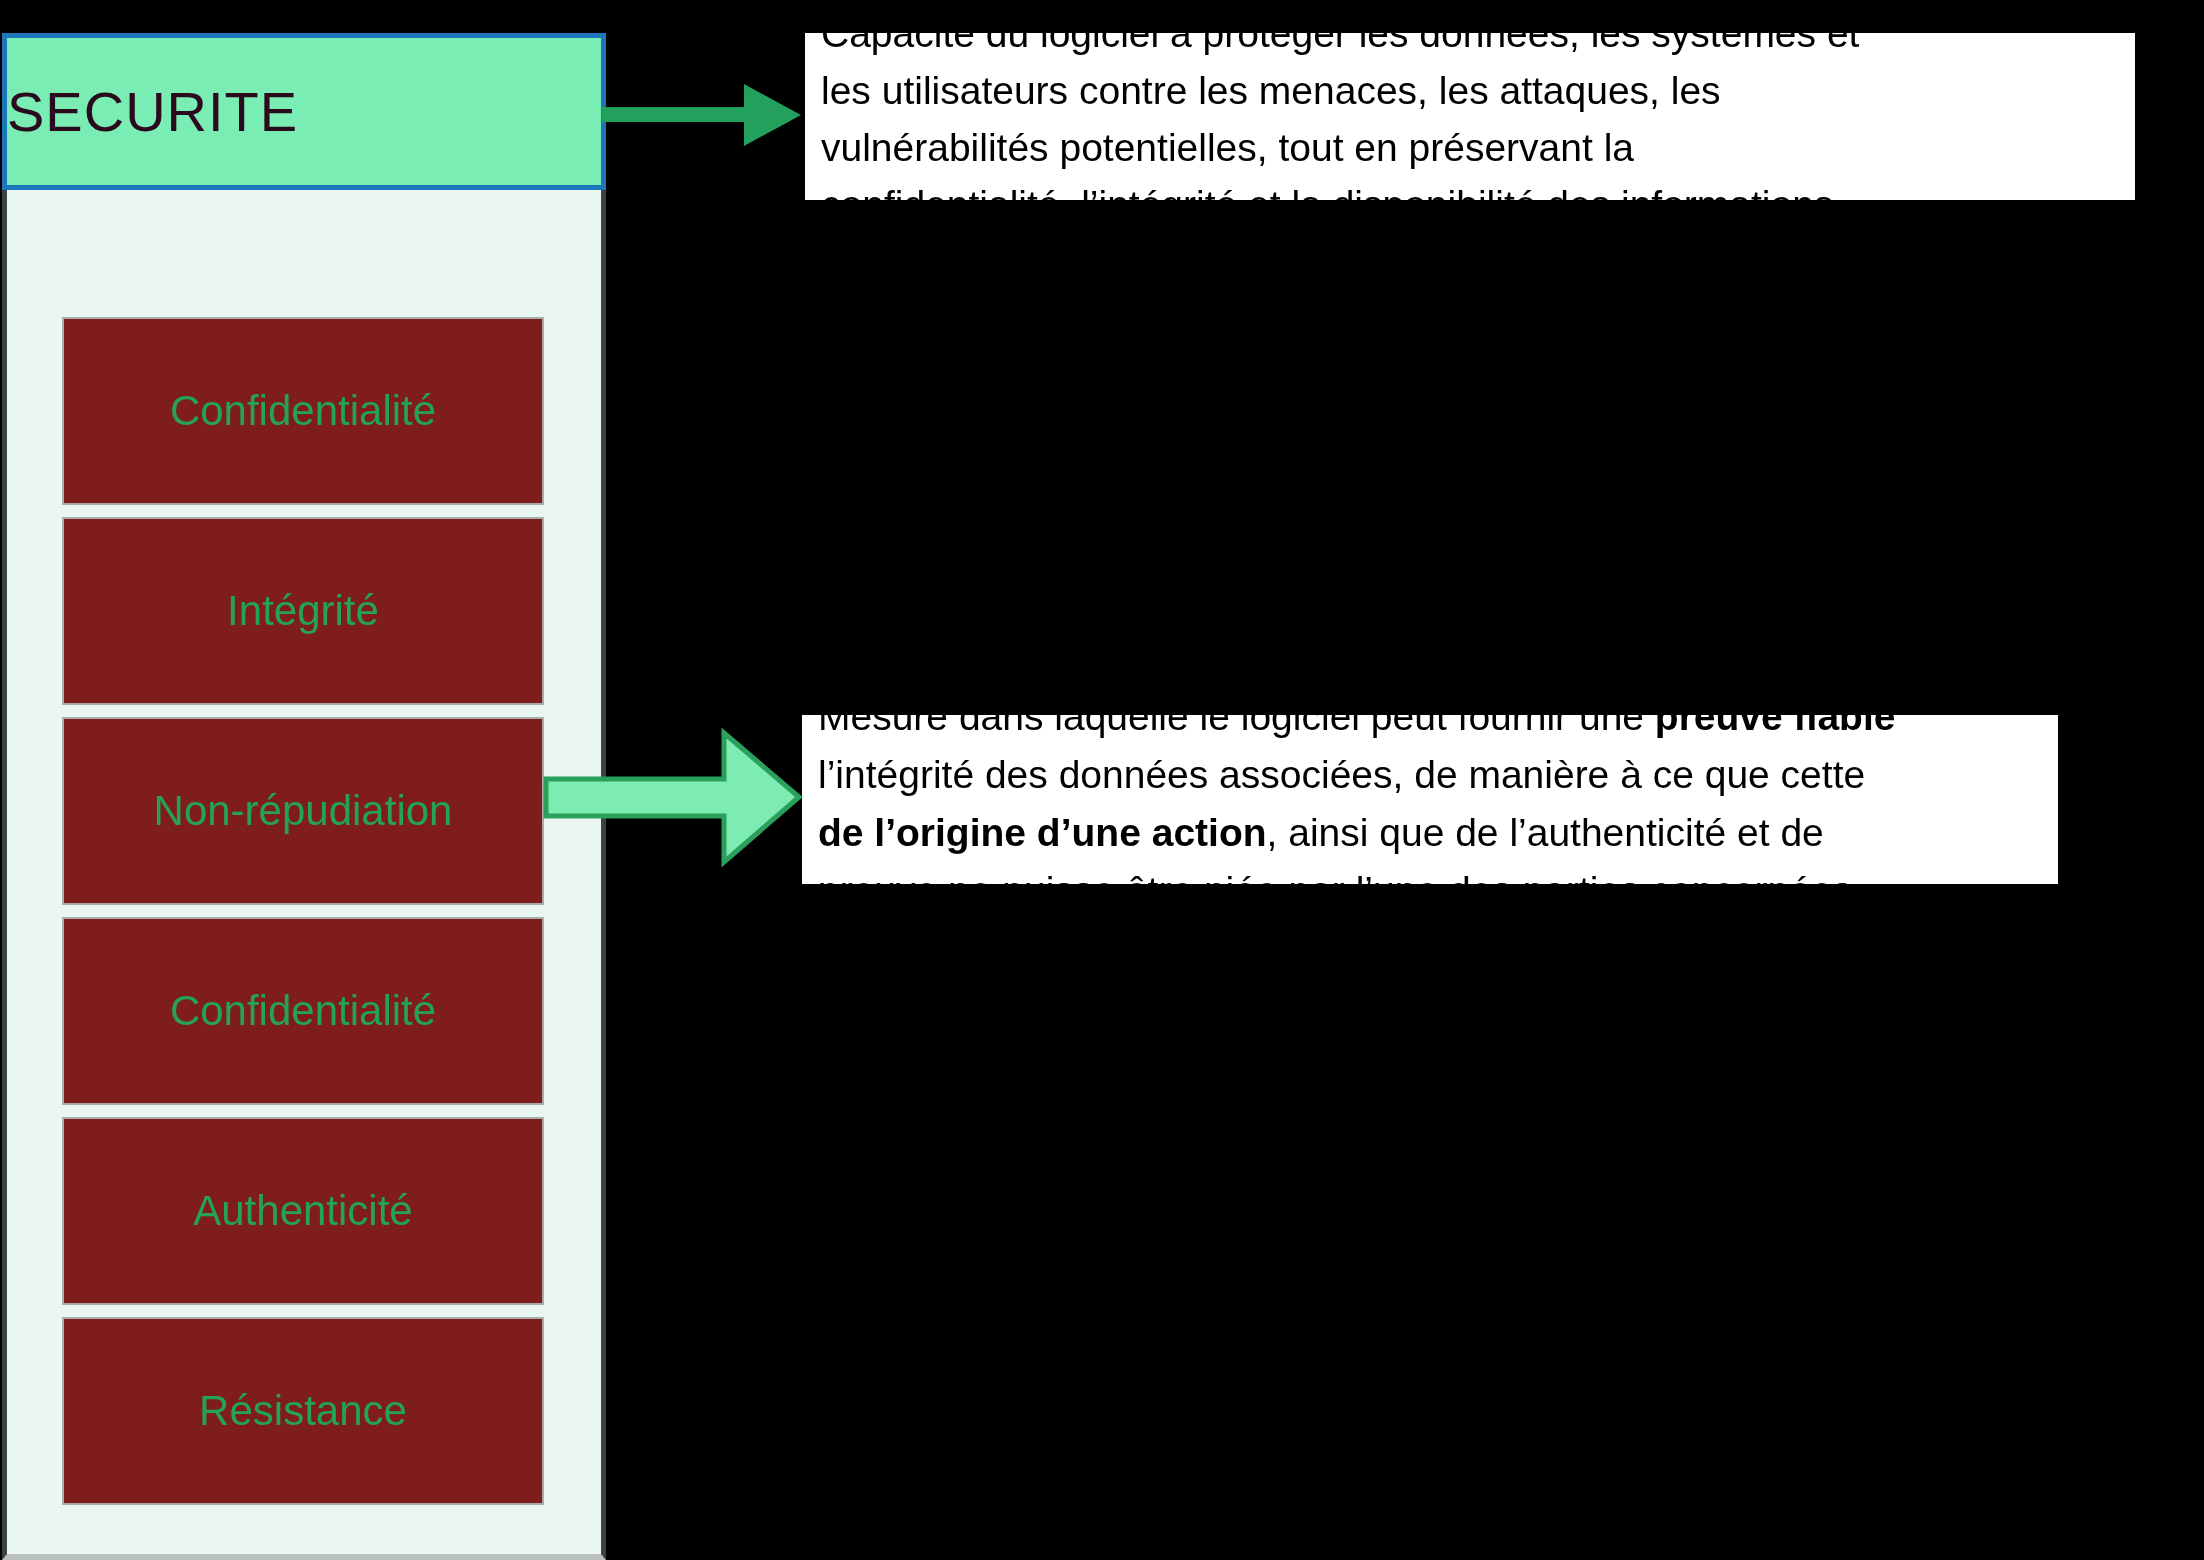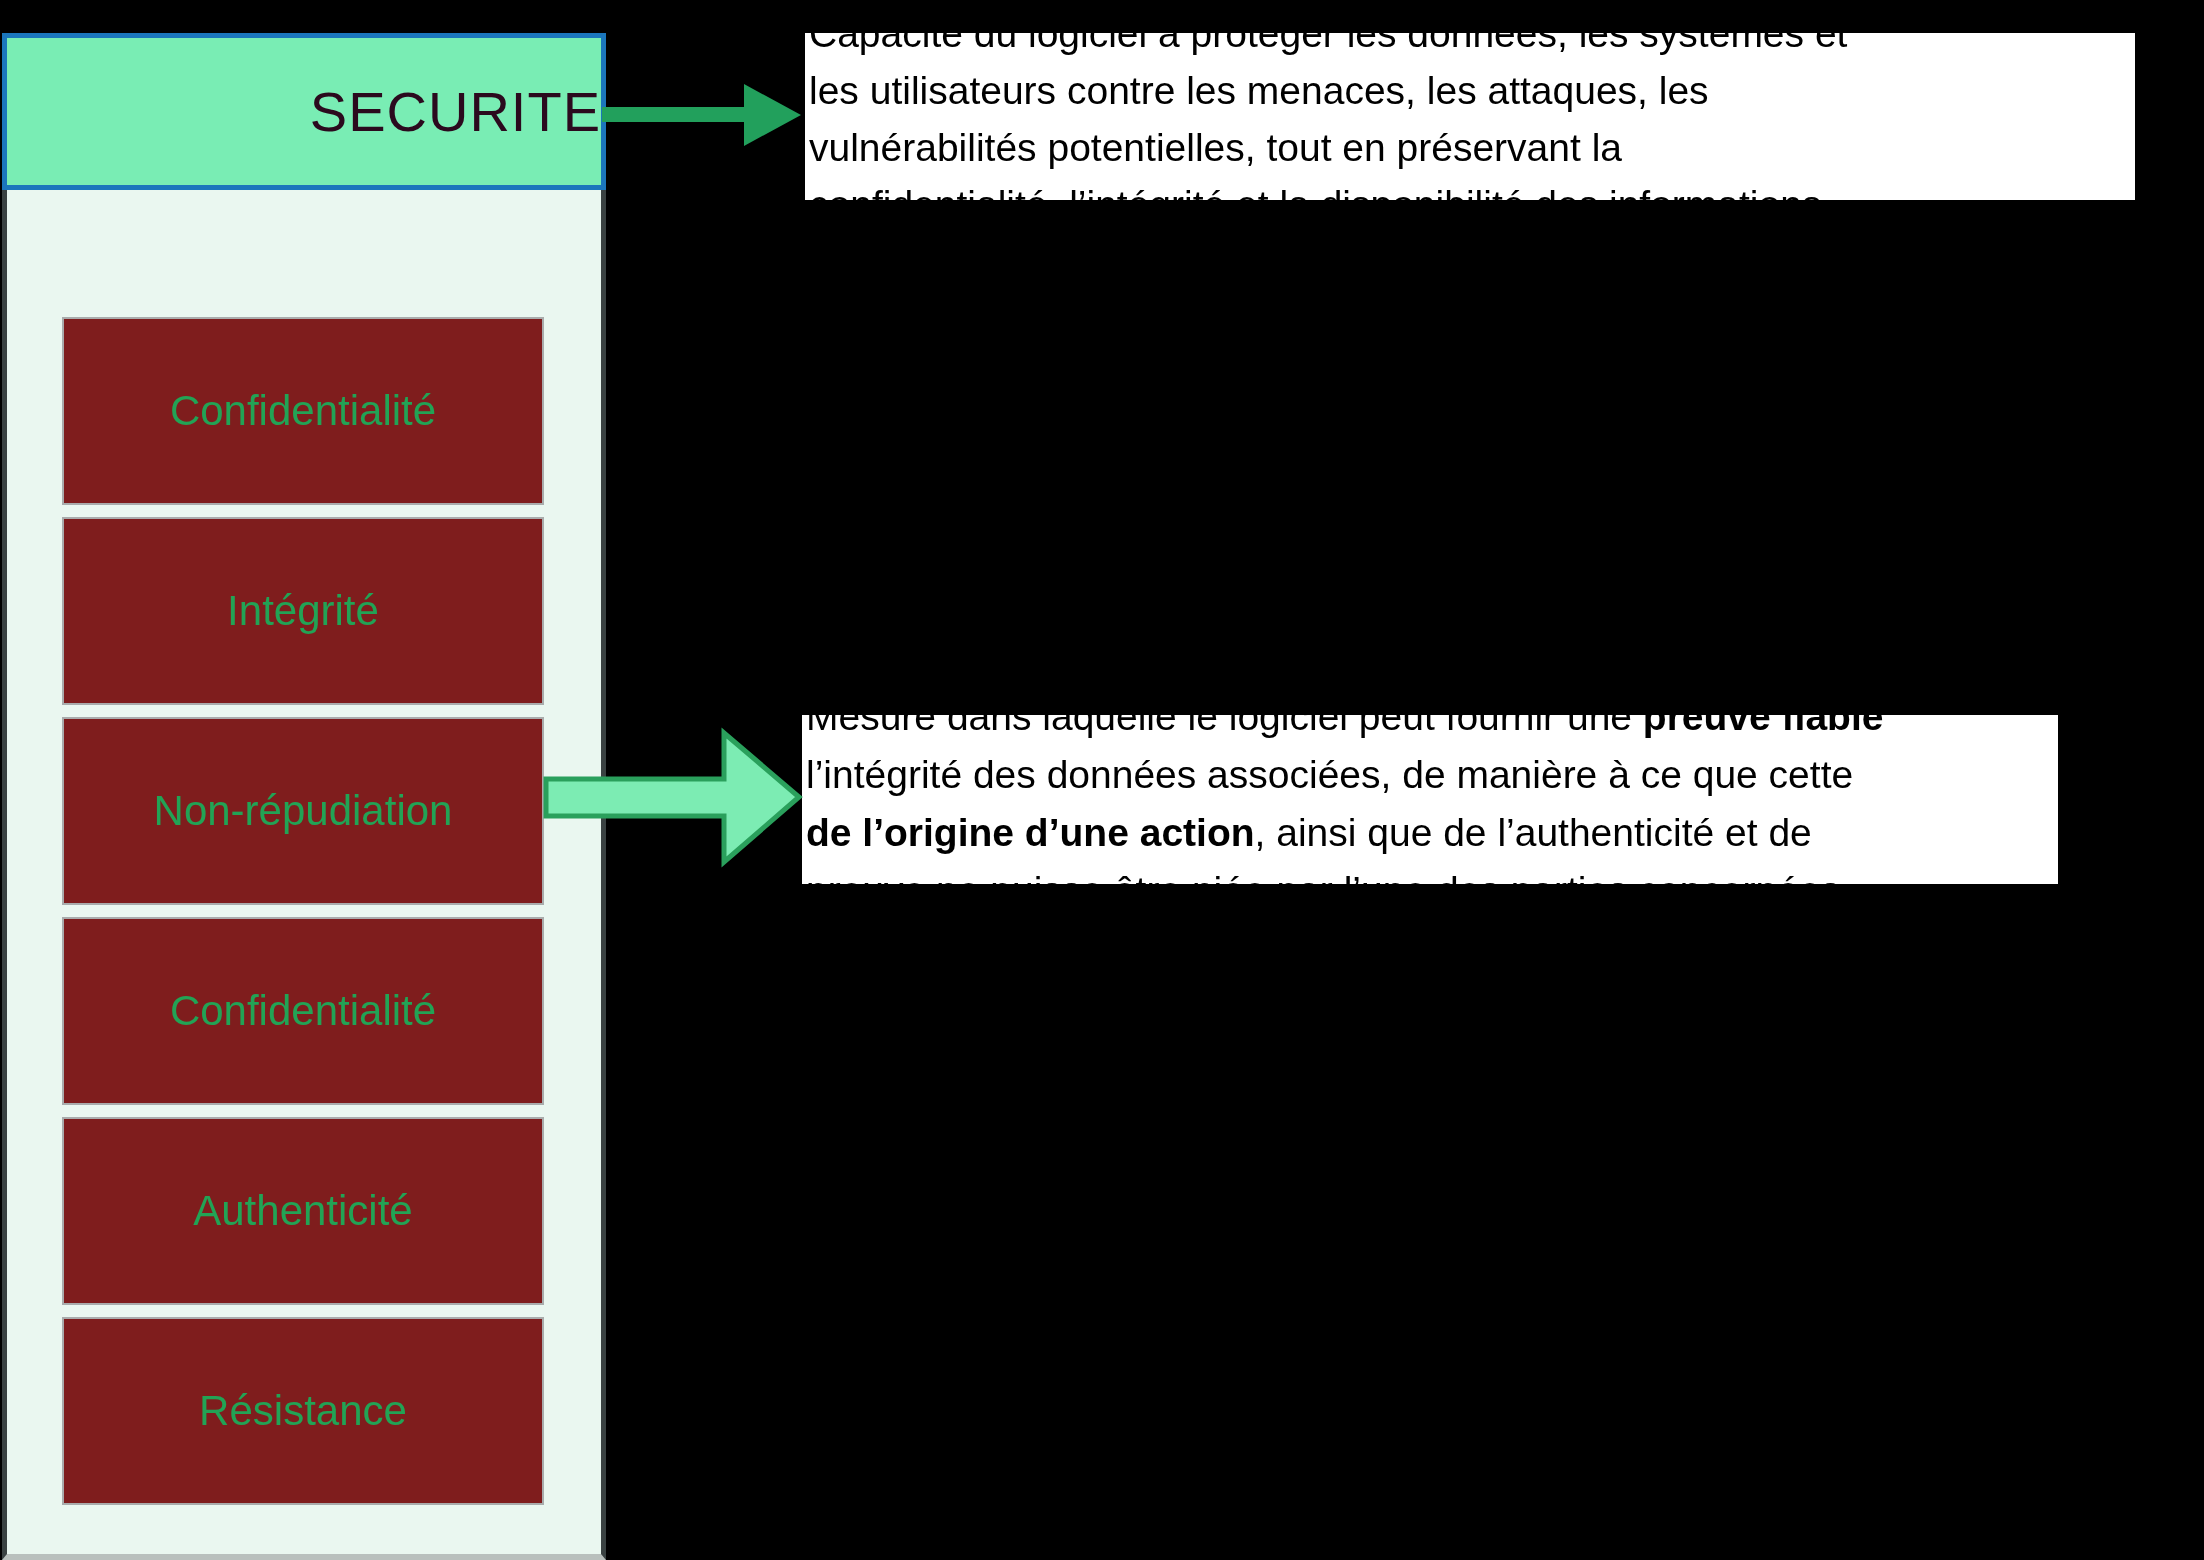--- a/index.html
+++ b/index.html
@@ -17,21 +17,21 @@
     background:#eaf7f0;
     border-left:5px solid #3a4242;
     border-right:5px solid #3a4242;
     border-bottom:6px solid #b9c0bd;
   }
   .panel-header{
     position:absolute;left:2px;top:33px;width:604px;height:157px;
     box-sizing:border-box;
     background:#79edb4;
     border:5px solid #1b76bc;
-    display:flex;align-items:center;justify-content:flex-end;
+    display:flex;align-items:center;justify-content:flex-start;
     font-size:56px;
     letter-spacing:1px;
     color:#2b0a1e;
   }
   .item{
     position:absolute;left:62px;width:482px;height:188px;
     box-sizing:border-box;
     background:#7f1d1d;
     border:2px solid #a9acac;
     display:flex;align-items:center;justify-content:center;
@@ -39,21 +39,21 @@
     color:#22a355;
   }
   
   .textblock{
     position:absolute;
     background:#ffffff;
     overflow:hidden;
     color:#000;
     font-size:39px;
     box-sizing:border-box;
-    padding-left:4px;
+    padding-left:16px;
   }
   .textblock .line{white-space:nowrap;}
   #block1{left:805px;top:33px;width:1330px;height:167px;}
   #block1 .line{line-height:57px;}
   #block1 .inner{margin-top:-28px;}
   #block2{left:802px;top:715px;width:1256px;height:169px;}
   #block2 .line{line-height:58px;}
   #block2 .inner{margin-top:-27px;}
   .textblock b{font-weight:bold;}
   

